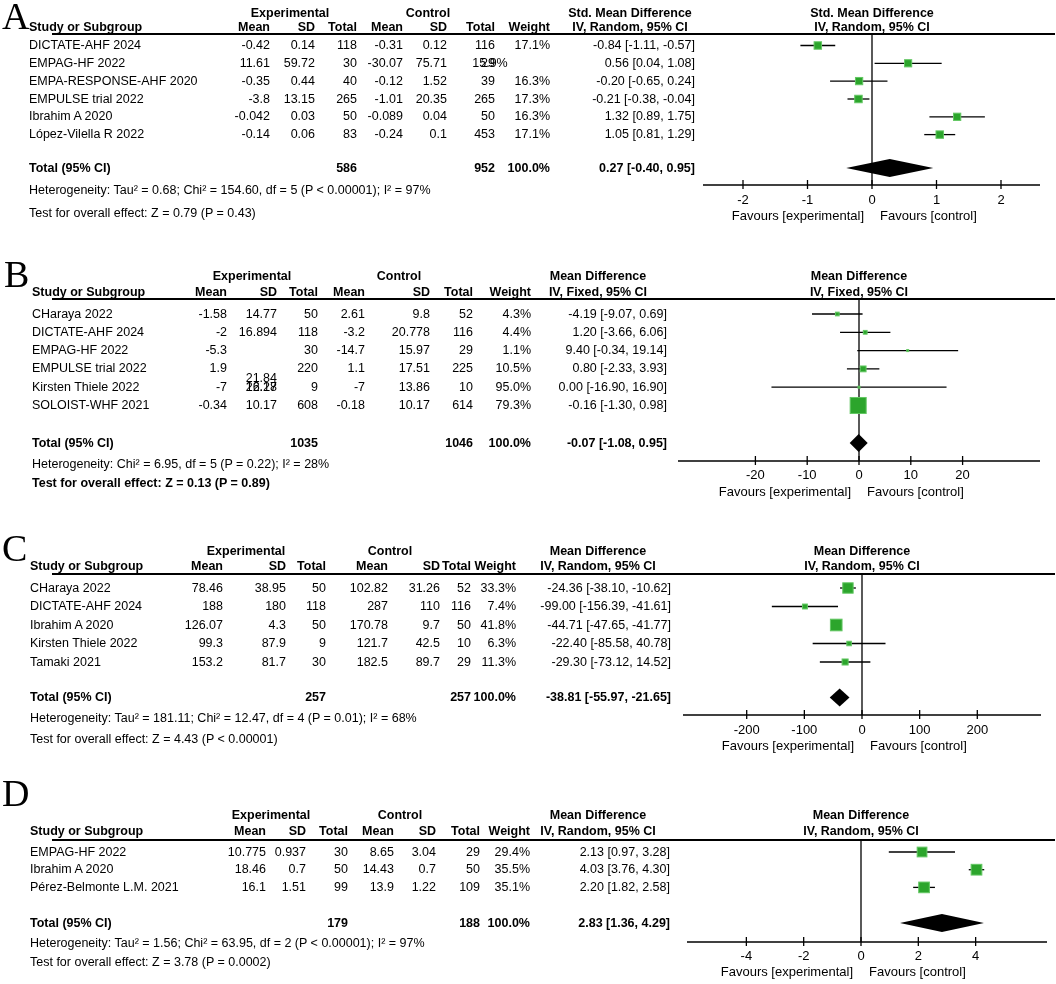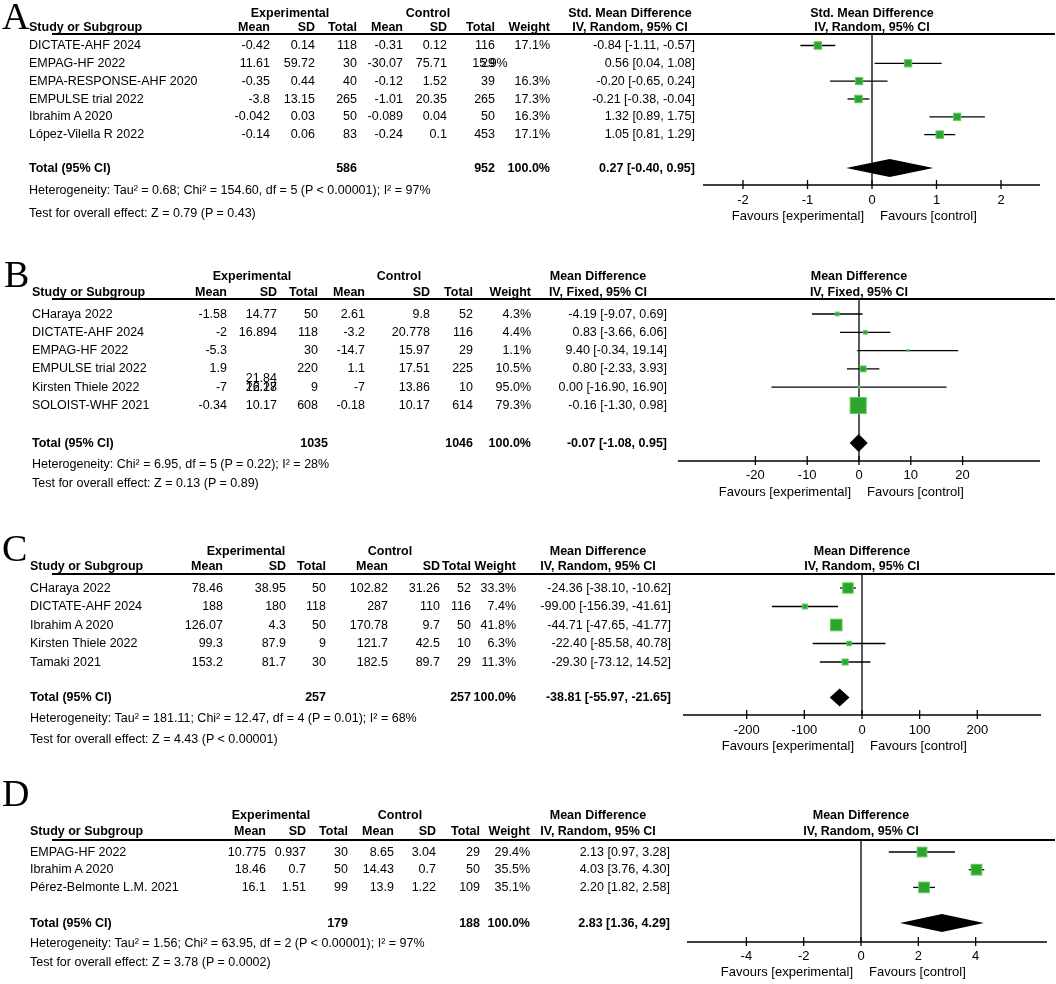--- a/index.html
+++ b/index.html
@@ -256,21 +256,21 @@
       </div>
       <div>
         <div class="namecell" style="top: 323.8px; left: 32px;">DICTATE-AHF 2024</div>
         <div class="cell" style="top: 323.8px; left: 107px; width: 120px;">-2</div>
         <div class="cell" style="top: 323.8px; left: 157px; width: 120px;">16.894</div>
         <div class="cell" style="top: 323.8px; left: 198px; width: 120px;">118</div>
         <div class="cell" style="top: 323.8px; left: 245px; width: 120px;">-3.2</div>
         <div class="cell" style="top: 323.8px; left: 310px; width: 120px;">20.778</div>
         <div class="cell" style="top: 323.8px; left: 353px; width: 120px;">116</div>
         <div class="cell" style="top: 323.8px; left: 411px; width: 120px;">4.4%</div>
-        <div class="cell" style="top: 323.8px; left: 477px; width: 190px;">0.83 [-3.66, 6.06]</div>
+        <div class="cell" style="top: 323.8px; left: 477px; width: 190px;">1.20 [-3.66, 6.06]</div>
       </div>
       <div>
         <div class="namecell" style="top: 342.1px; left: 32px;">EMPAG-HF 2022</div>
         <div class="cell" style="top: 342.1px; left: 107px; width: 120px;">-5.3</div>
         <div class="cell" style="top: 342.1px; left: 157px; width: 120px; margin-top: 28px;">21.84</div>
         <div class="cell" style="top: 342.1px; left: 198px; width: 120px;">30</div>
         <div class="cell" style="top: 342.1px; left: 245px; width: 120px;">-14.7</div>
         <div class="cell" style="top: 342.1px; left: 310px; width: 120px;">15.97</div>
         <div class="cell" style="top: 342.1px; left: 353px; width: 120px;">29</div>
         <div class="cell" style="top: 342.1px; left: 411px; width: 120px;">1.1%</div>
@@ -303,26 +303,26 @@
         <div class="cell" style="top: 397px; left: 107px; width: 120px;">-0.34</div>
         <div class="cell" style="top: 397px; left: 157px; width: 120px;">10.17</div>
         <div class="cell" style="top: 397px; left: 198px; width: 120px;">608</div>
         <div class="cell" style="top: 397px; left: 245px; width: 120px;">-0.18</div>
         <div class="cell" style="top: 397px; left: 310px; width: 120px;">10.17</div>
         <div class="cell" style="top: 397px; left: 353px; width: 120px;">614</div>
         <div class="cell" style="top: 397px; left: 411px; width: 120px;">79.3%</div>
         <div class="cell" style="top: 397px; left: 477px; width: 190px;">-0.16 [-1.30, 0.98]</div>
       </div>
       <div class="namecell bold" style="top: 434.5px; left: 32px;">Total (95% CI)</div>
-      <div class="cell bold" style="top: 434.5px; left: 208px; width: 120px;">1035</div>
+      <div class="cell bold" style="top: 434.5px; left: 198px; width: 120px;">1035</div>
       <div class="cell bold" style="top: 434.5px; left: 353px; width: 120px;">1046</div>
       <div class="cell bold" style="top: 434.5px; left: 411px; width: 120px;">100.0%</div>
       <div class="cell bold" style="top: 434.5px; left: 477px; width: 190px;">-0.07 [-1.08, 0.95]</div>
       <div class="namecell" style="top: 456px; left: 32px;">Heterogeneity: Chi² = 6.95, df = 5 (P = 0.22); I² = 28%</div>
-      <div class="namecell" style="top: 474.5px; left: 32px;">Test for overall effect: Z = 0.13 (P = 0.89)</div>
+      <div class="namecell" style="top: 474.5px; left: 32px; font-weight: bold;">Test for overall effect: Z = 0.13 (P = 0.89)</div>
     </section>
     <section class="abs" style="left: 0px; top: 0px;">
       <div class="letter" style="left: 2px; top: 529px;">C</div>
       <div class="ctr bold" style="top: 542.5px; left: 156px; width: 180px;">Experimental</div>
       <div class="ctr bold" style="top: 542.5px; left: 310px; width: 160px;">Control</div>
       <div class="ctr bold" style="top: 542.5px; left: 488px; width: 220px;">Mean Difference</div>
       <div class="ctr bold" style="top: 542.5px; left: 752px; width: 220px;">Mean Difference</div>
       <div class="namecell bold" style="top: 557.5px; left: 30px;">Study or Subgroup</div>
       <div class="cell bold" style="top: 557.5px; left: 103px; width: 120px;">Mean</div>
       <div class="cell bold" style="top: 557.5px; left: 166px; width: 120px;">SD</div>

